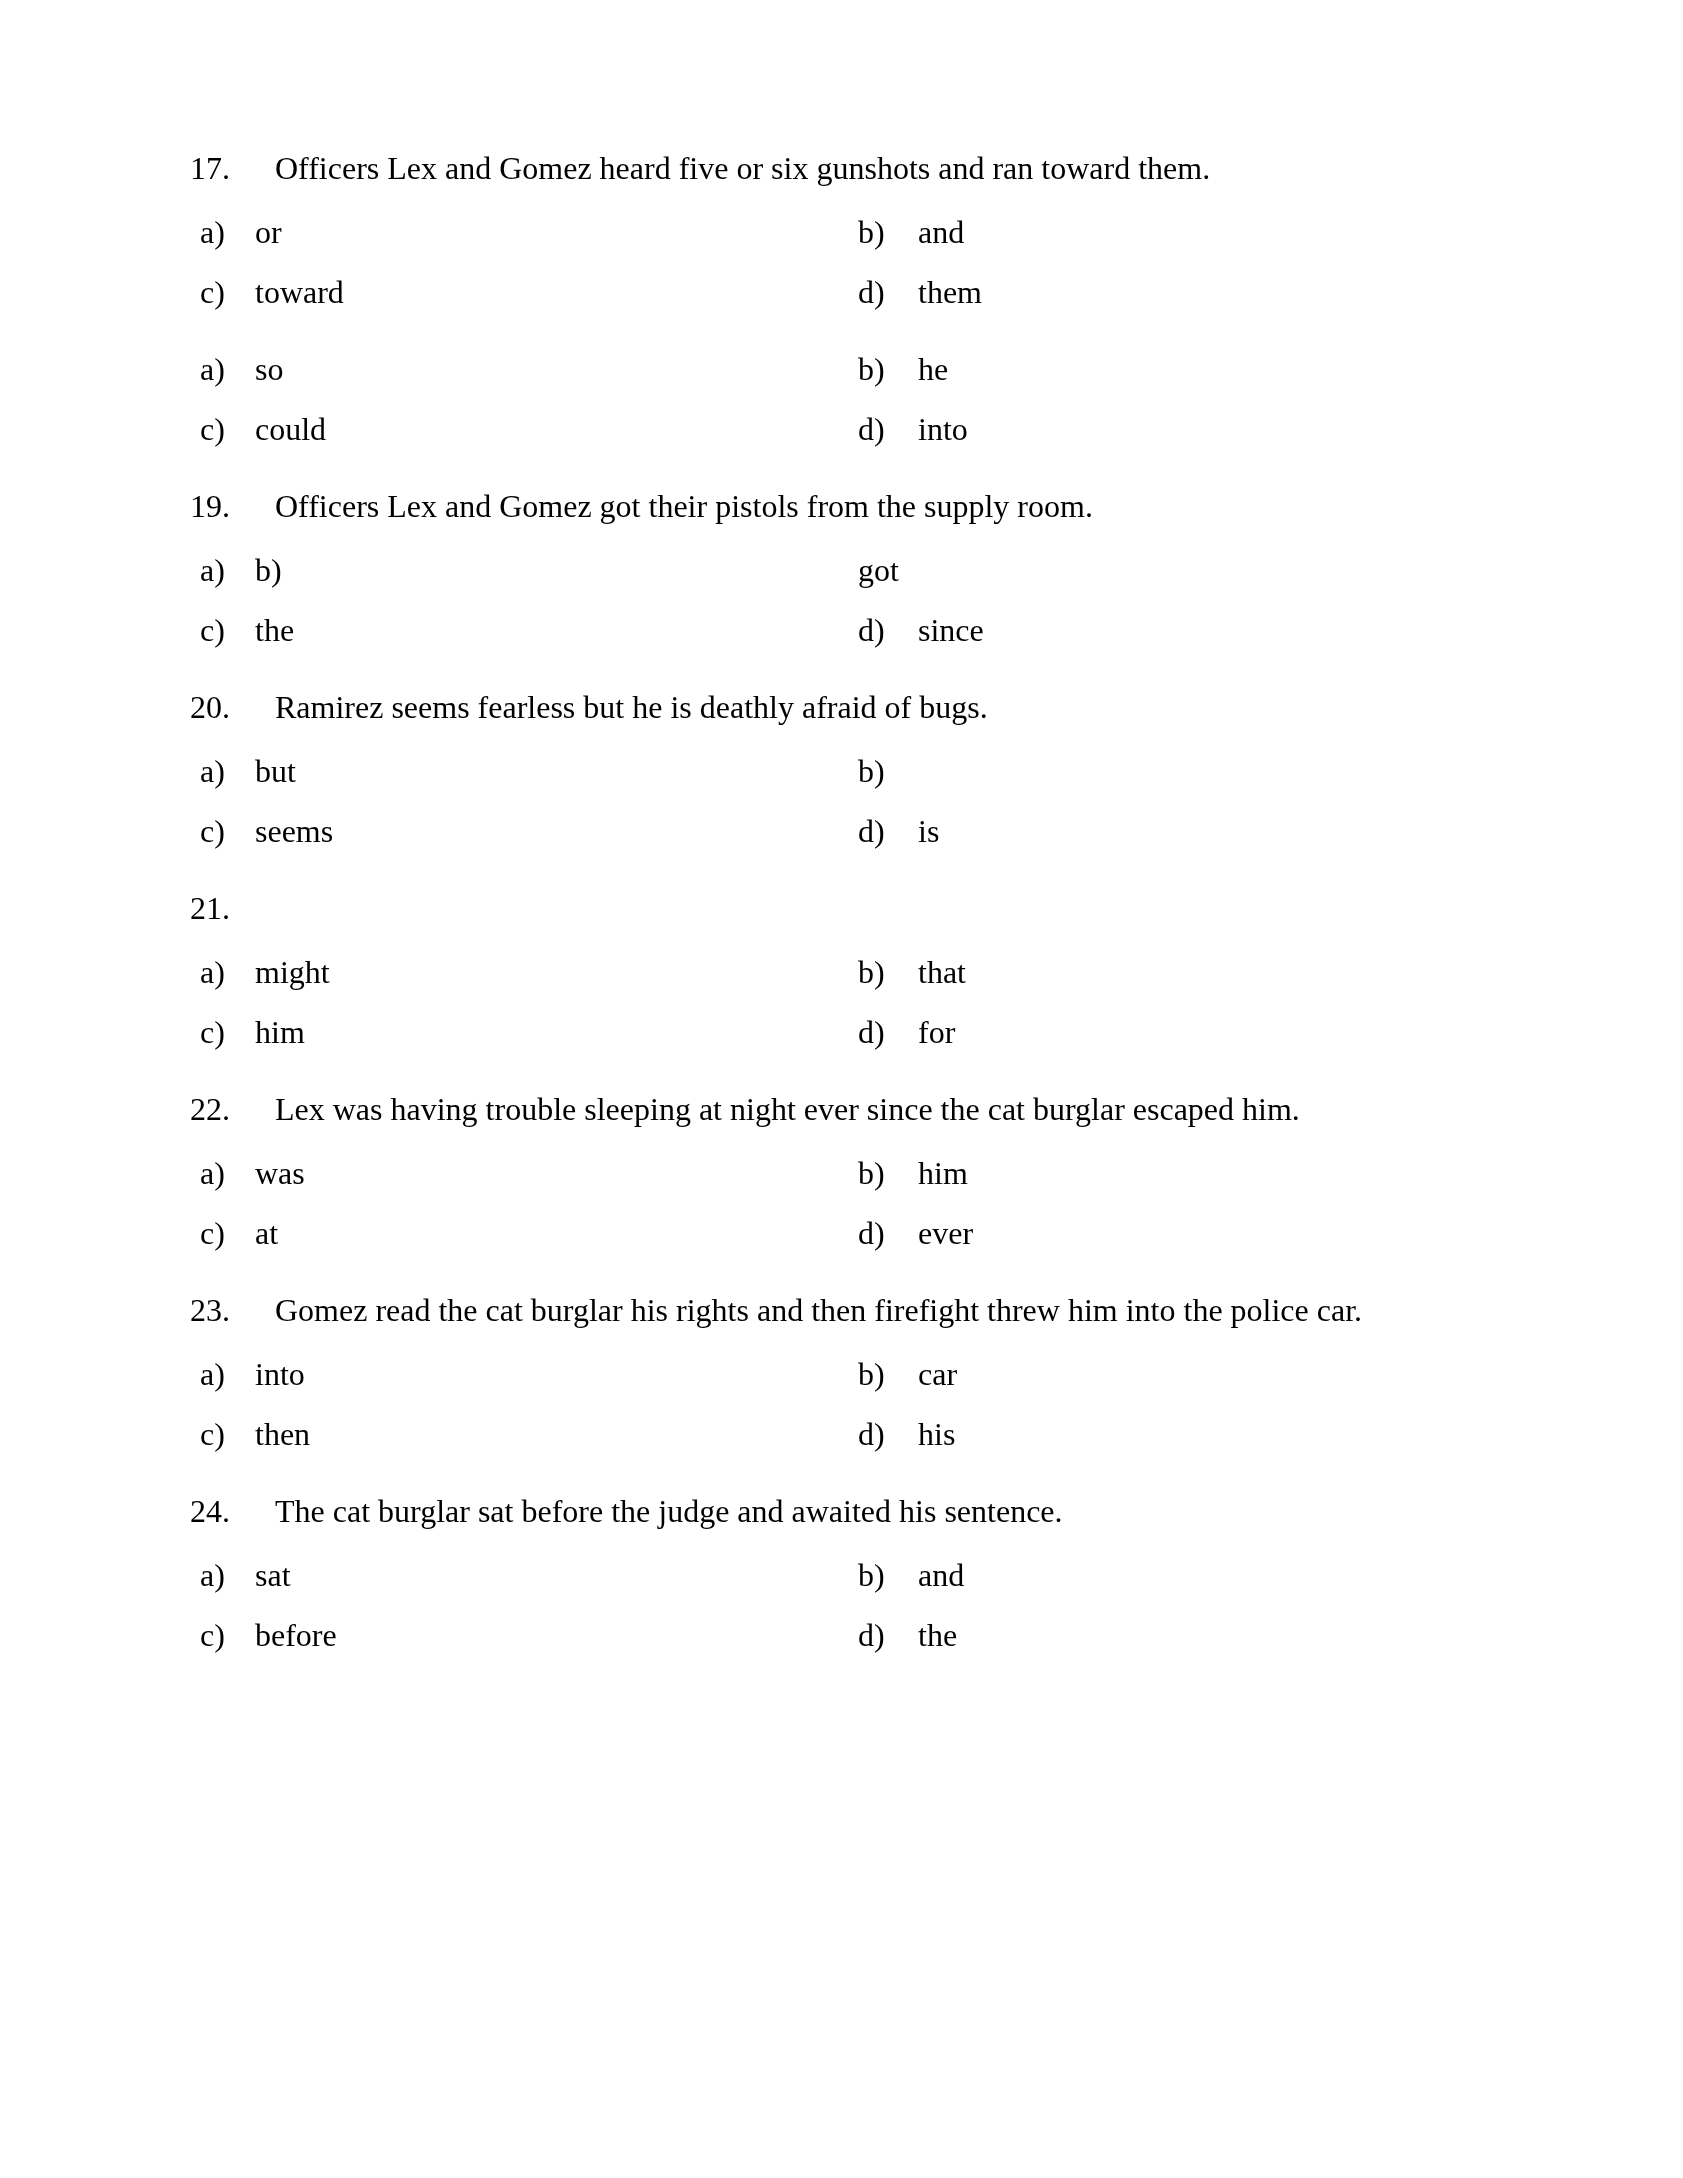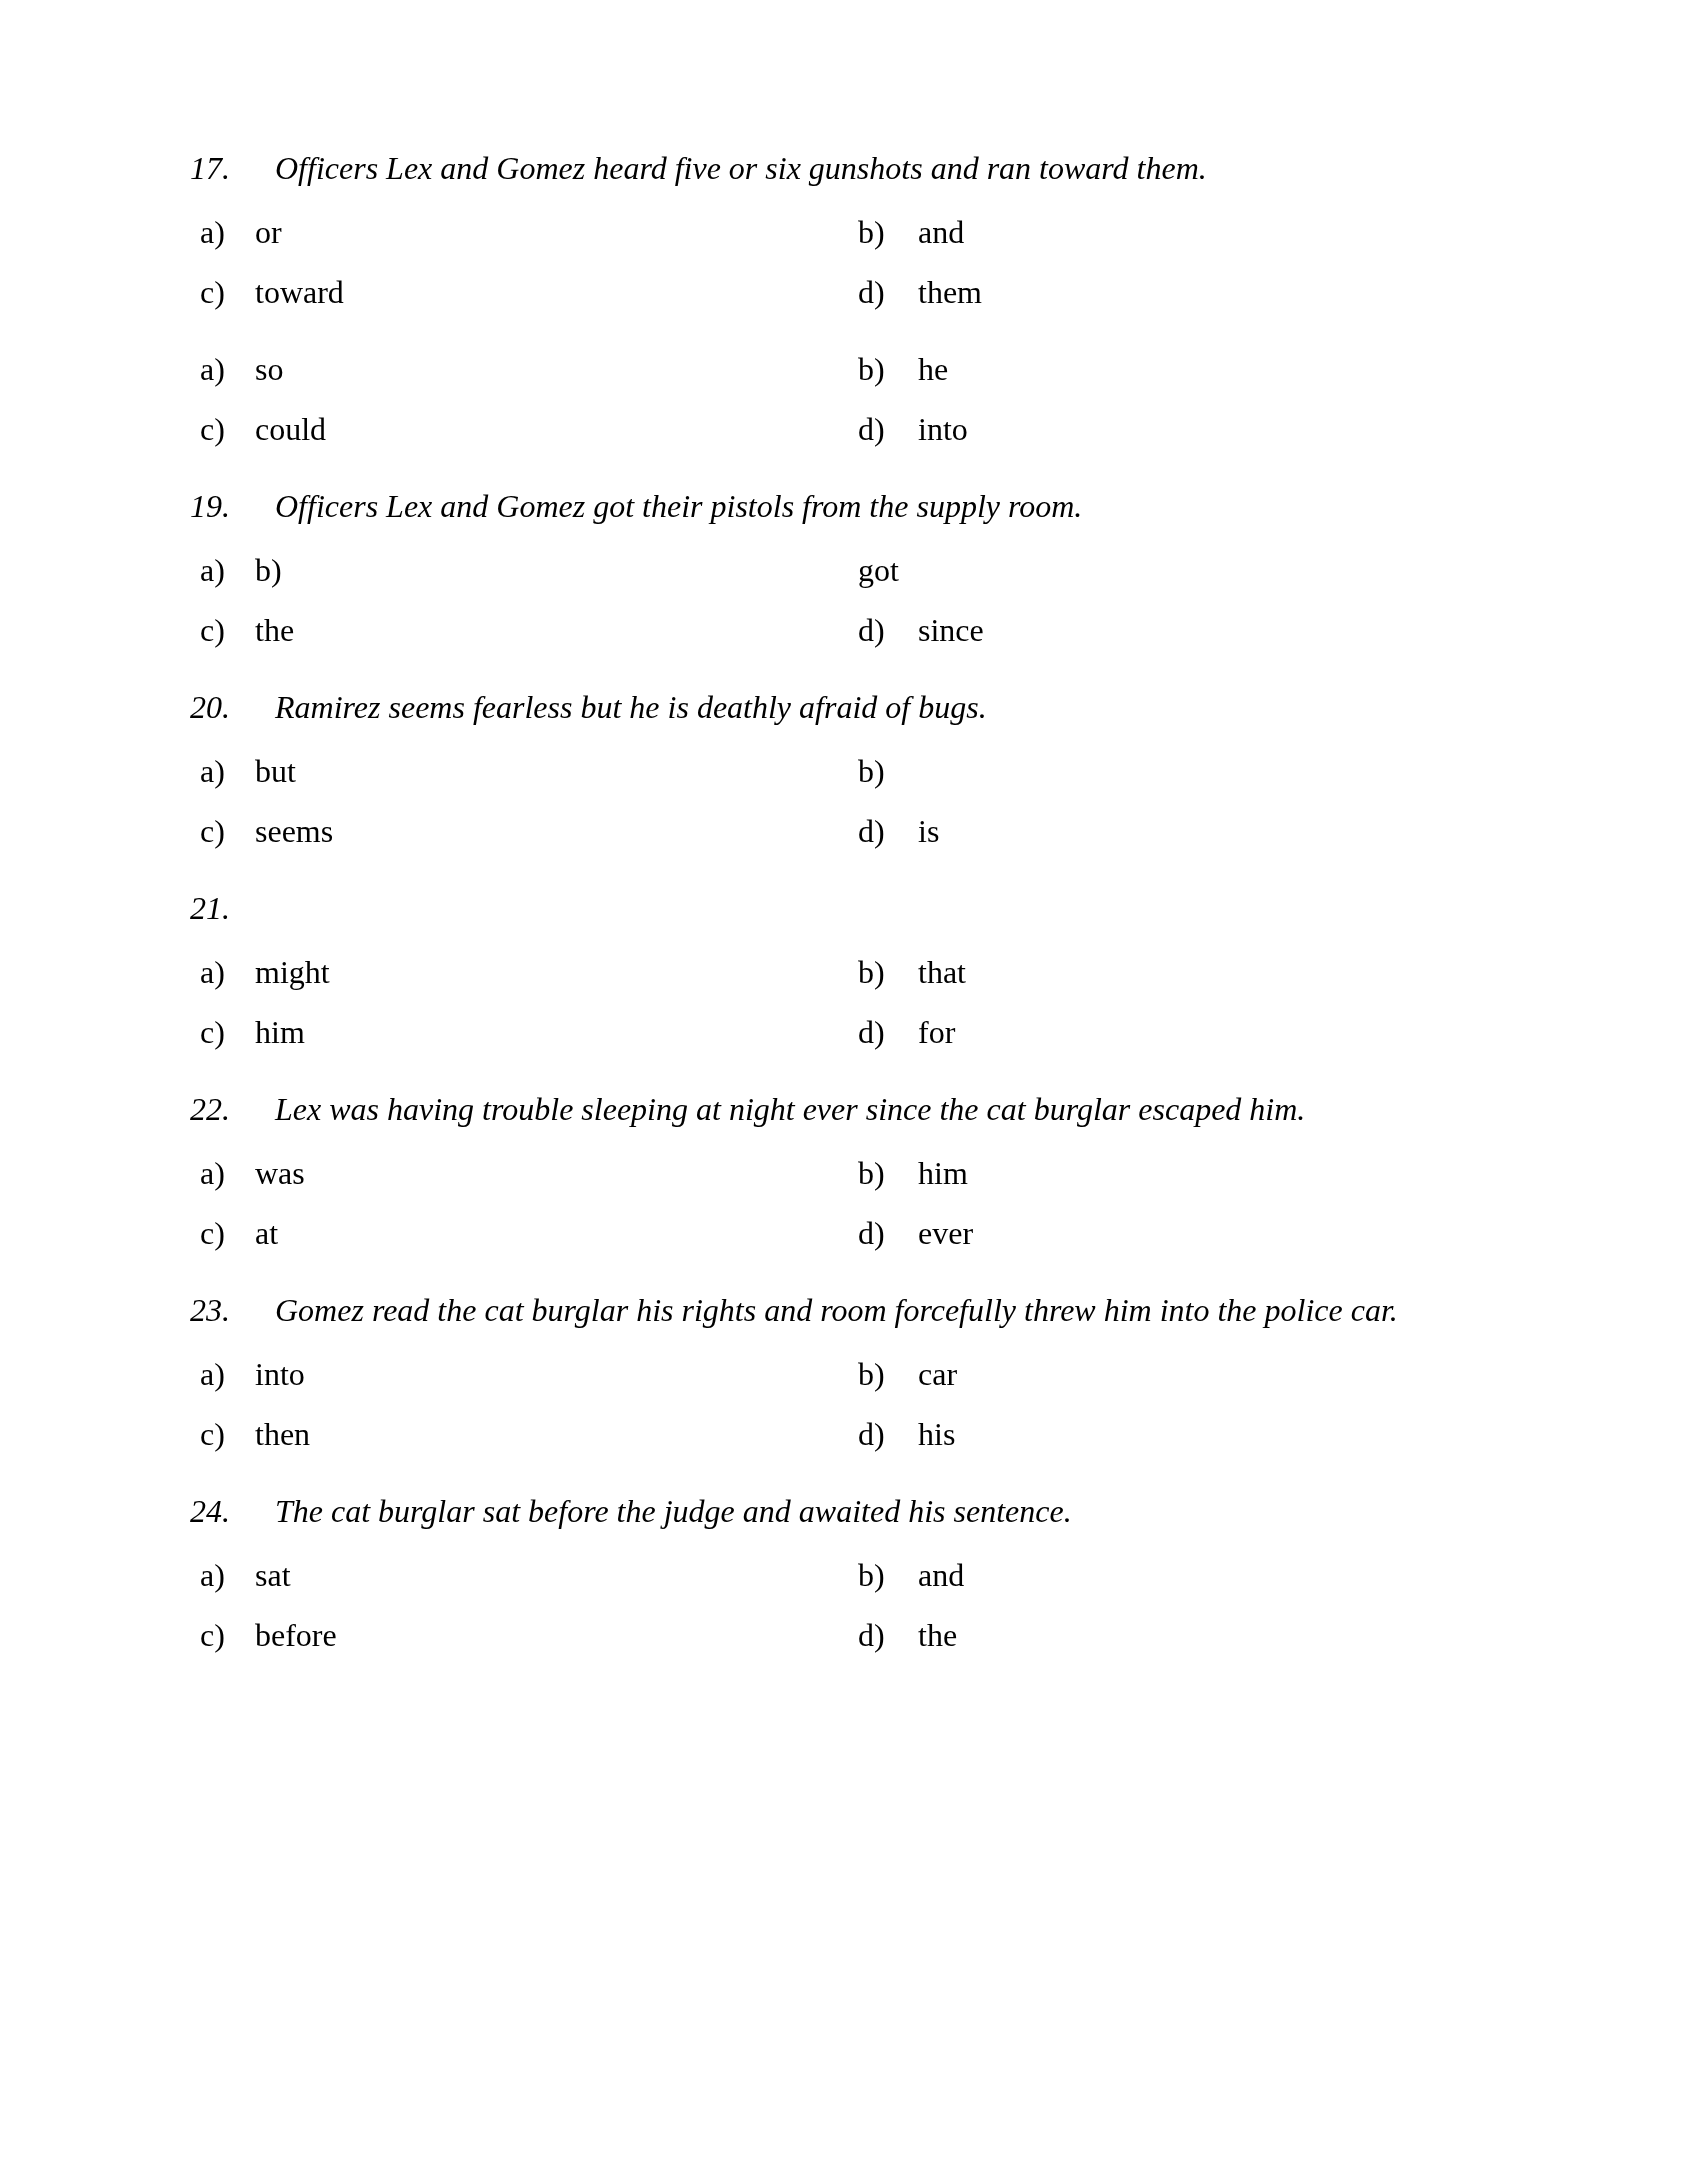--- a/index.html
+++ b/index.html
@@ -23,21 +23,20 @@
     background: #ffffff;
   }
   .question {
     margin-bottom: 43px;
   }
   .q-line {
     display: flex;
     padding-left: 190px;
     line-height: 34px;
     white-space: nowrap;
-    font-style: italic;
   }
   .q-num {
     flex: none;
     width: 85px;
   }
   .opt-row {
     display: grid;
     grid-template-columns: 55px 603px 60px auto;
     padding-left: 200px;
     line-height: 34px;
@@ -154,21 +153,21 @@
       <span>c)</span>
       <span>at</span>
       <span>d)</span>
       <span>ever</span>
     </div>
   </div>
 
   <div class="question">
     <div class="q-line">
       <span class="q-num">23.</span>
-      <span class="q-text">Gomez read the cat burglar his rights and room forcefully threw him into the police car.</span>
+      <span class="q-text">Gomez read the cat burglar his rights and then firefight threw him into the police car.</span>
     </div>
     <div class="opt-row row-a">
       <span>a)</span>
       <span>into</span>
       <span>b)</span>
       <span>car</span>
     </div>
     <div class="opt-row row-c">
       <span>c)</span>
       <span>then</span>

